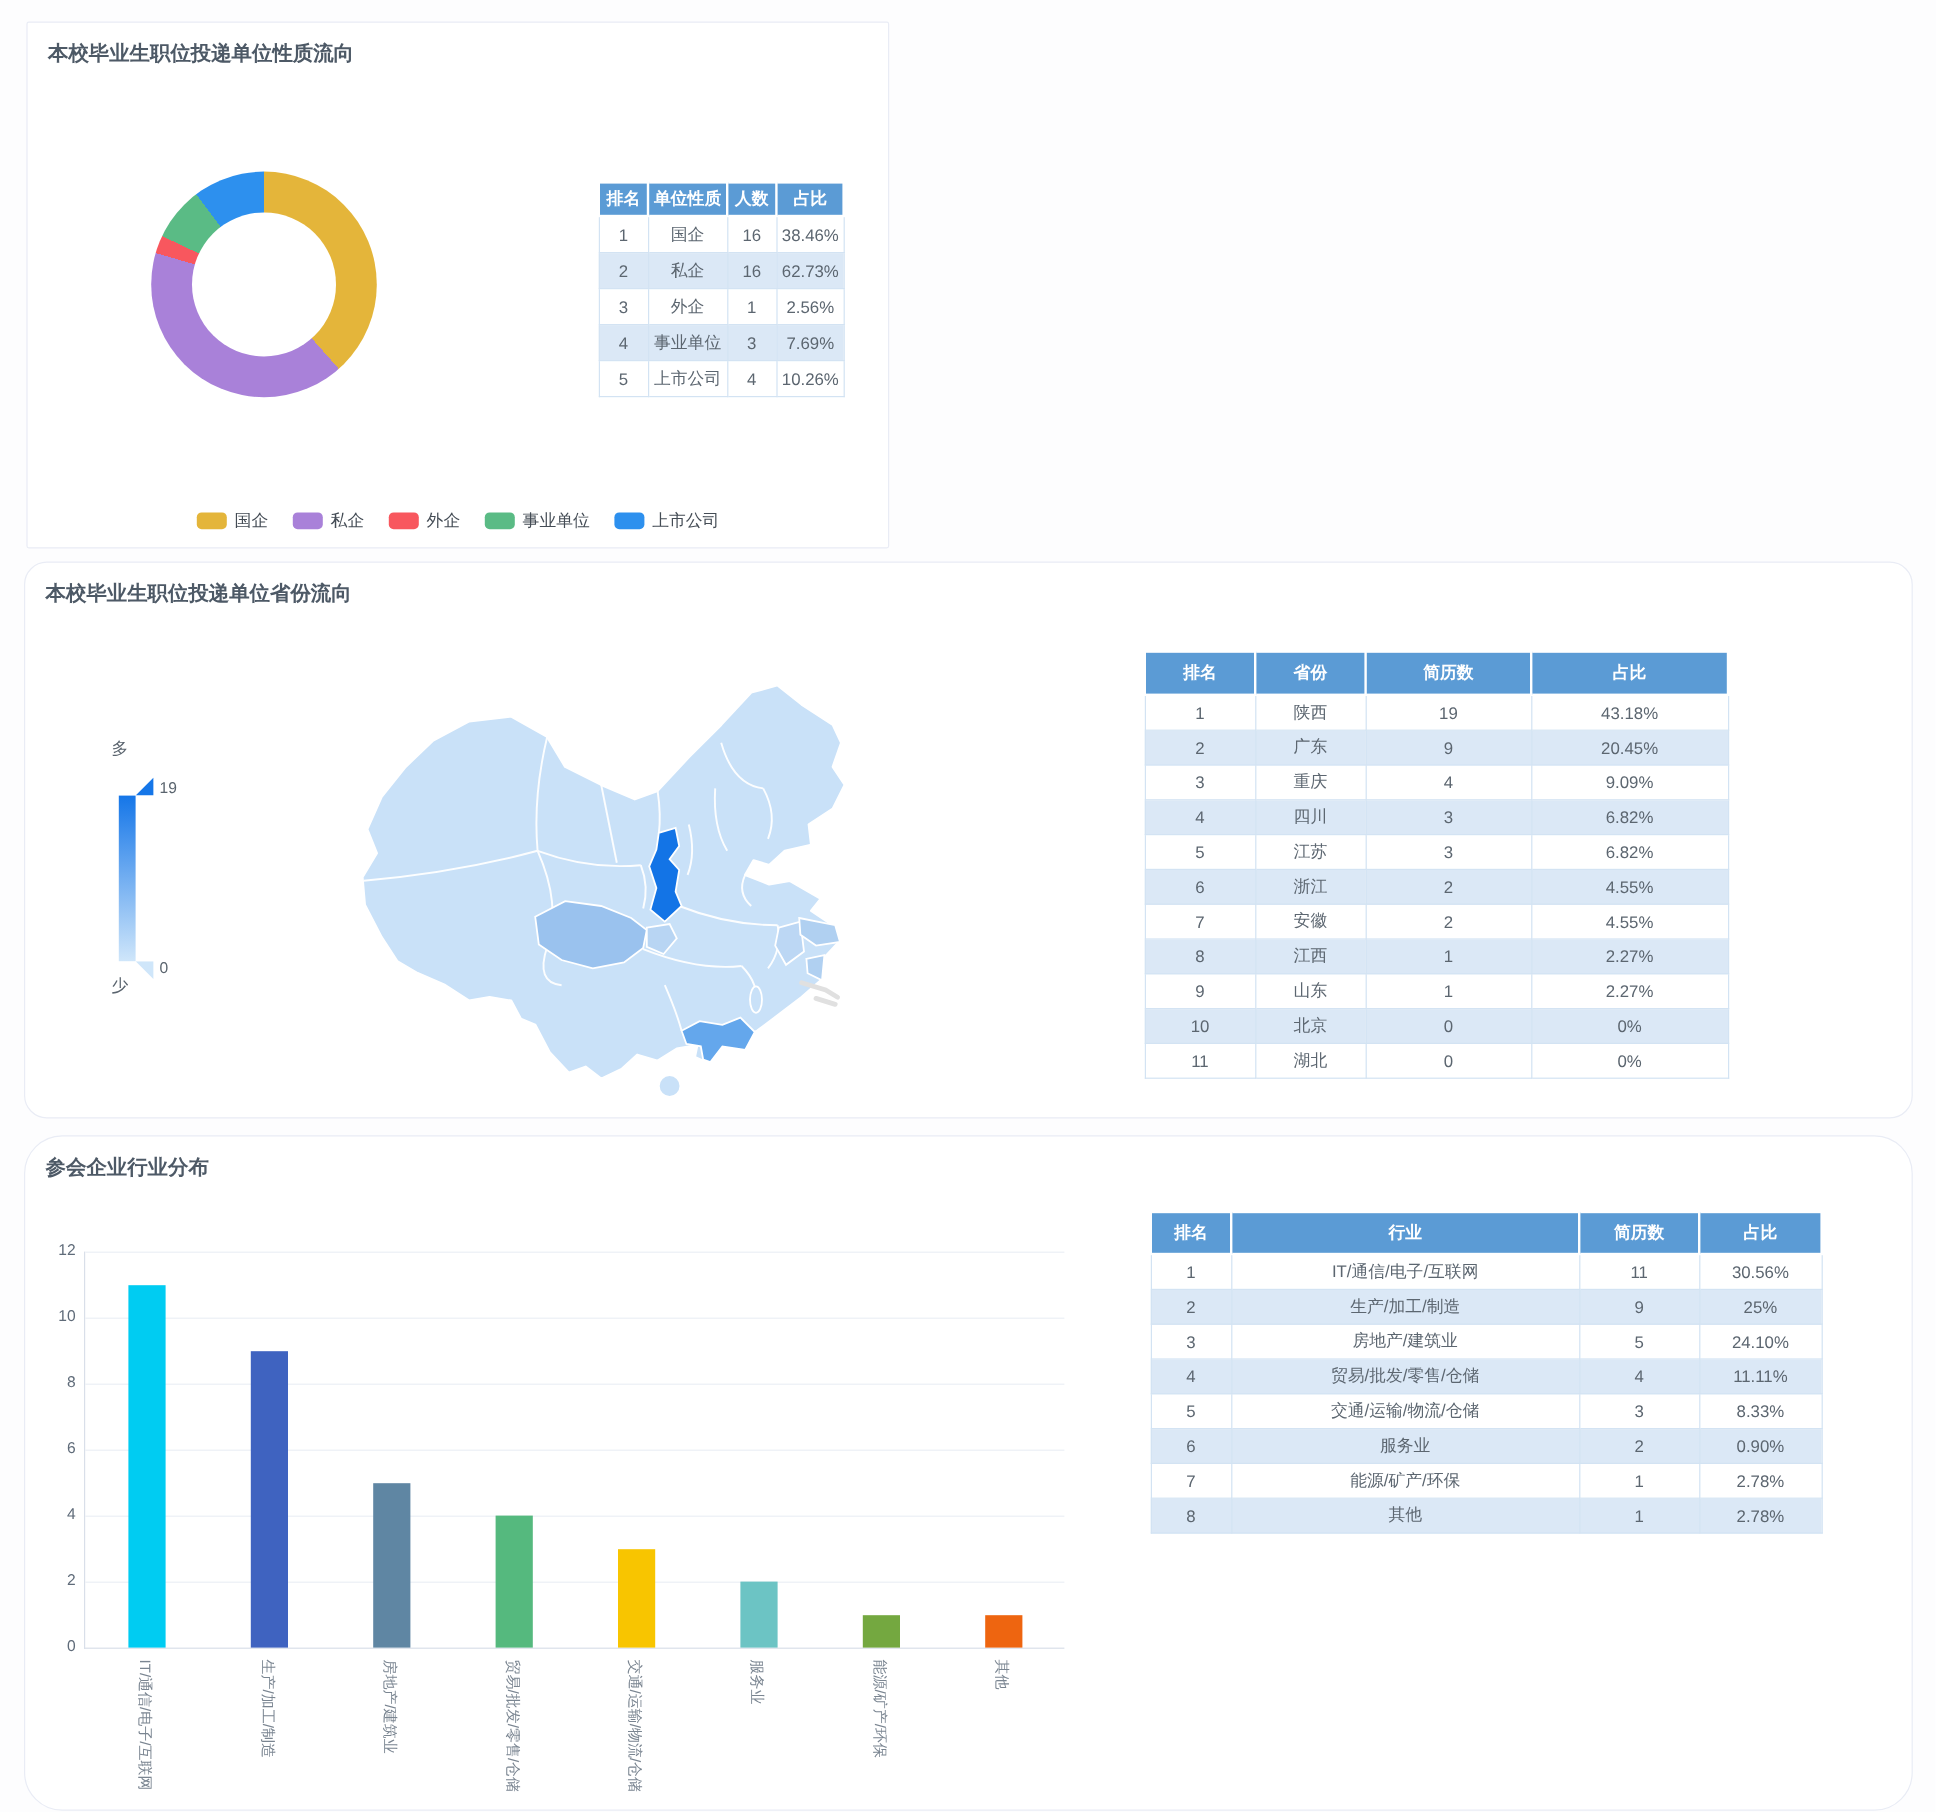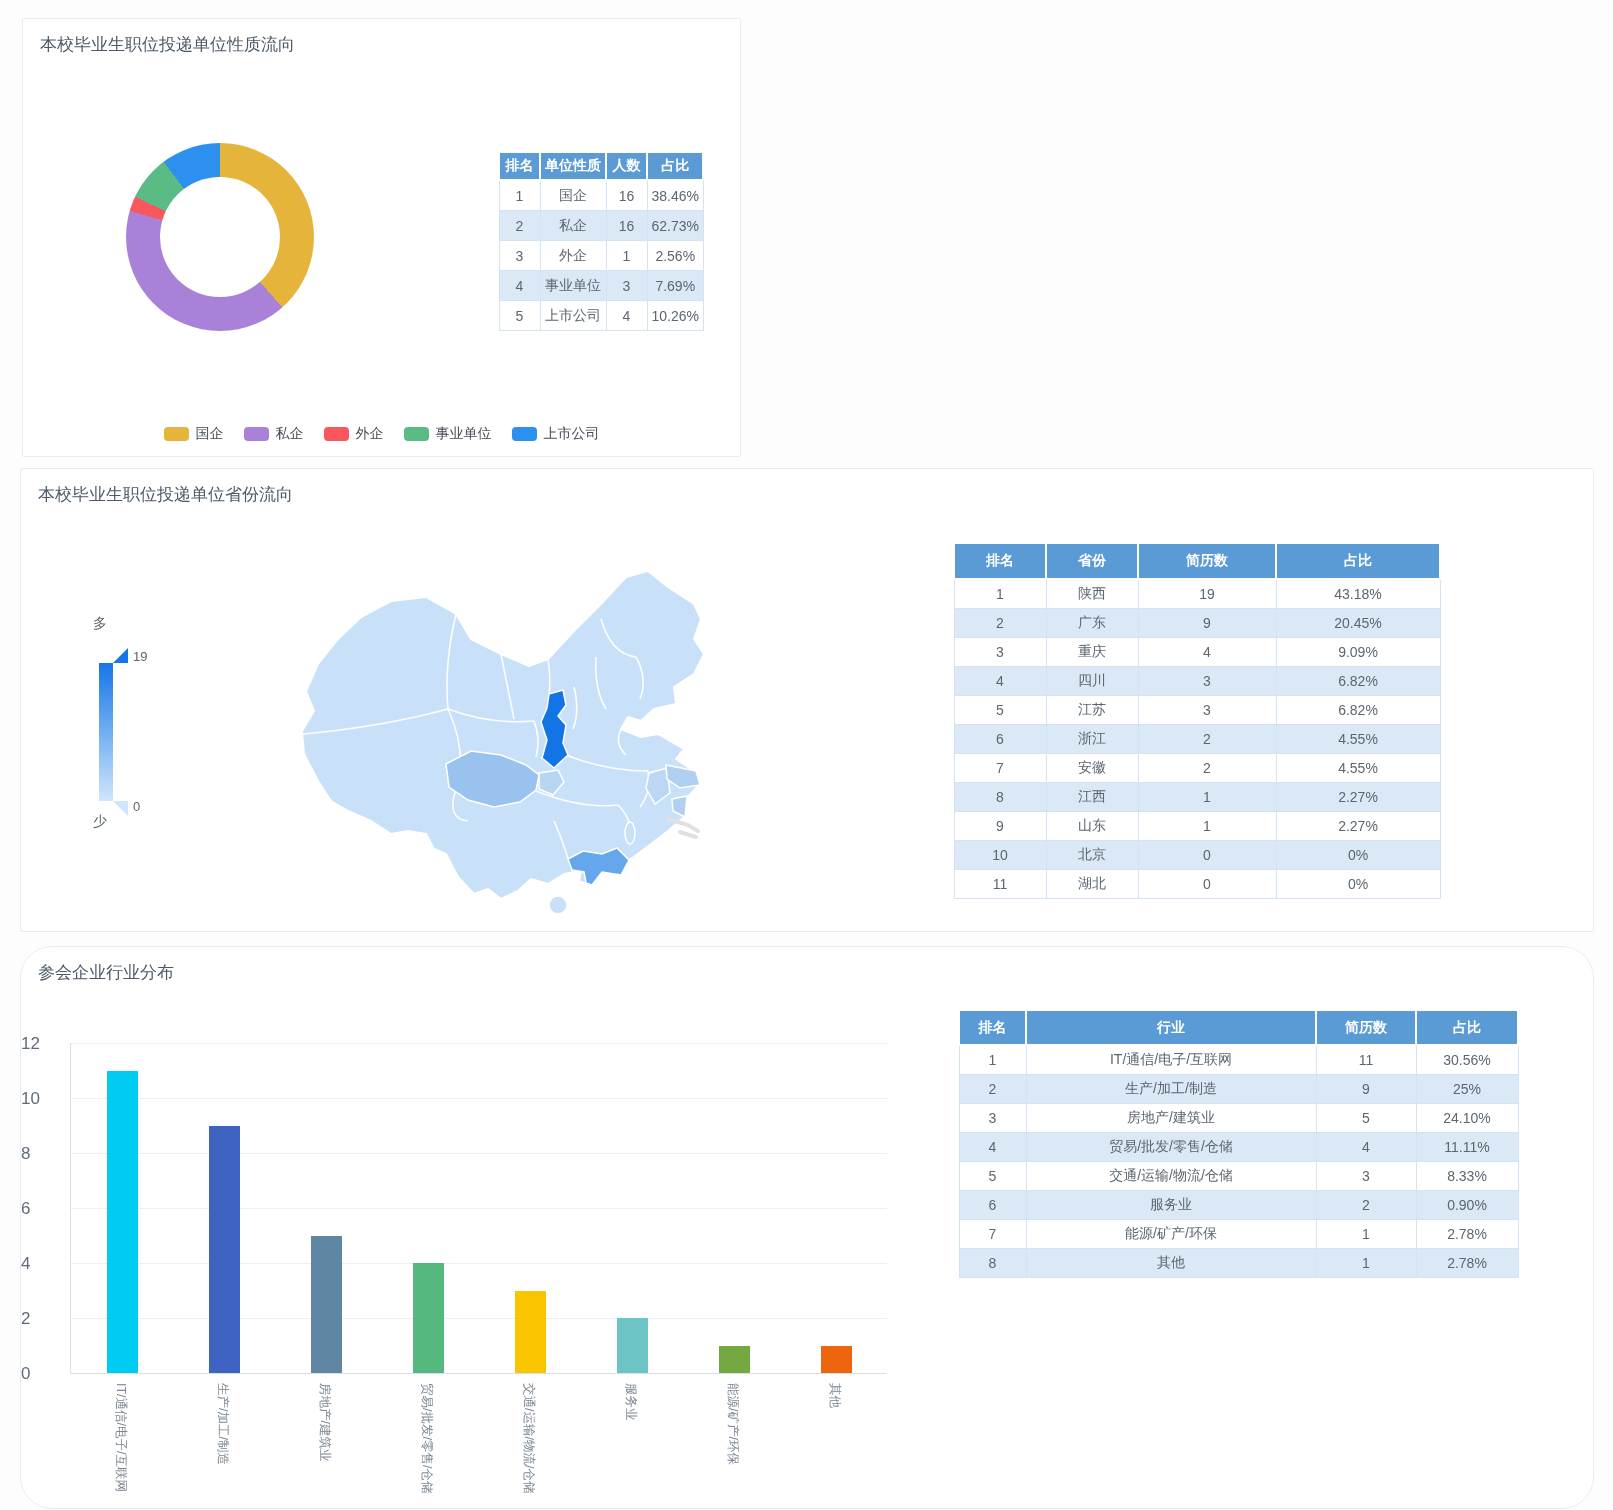--- a/index.html
+++ b/index.html
@@ -1,21 +1,21 @@
 <!DOCTYPE html>
 <html><head>
 <meta charset="utf-8">
 <style>
   html,body{margin:0;padding:0;background:#ffffff;font-family:"Liberation Sans",sans-serif;}
   .page{position:relative;width:1613px;height:1510px;background:#fdfdfe;overflow:hidden;}
   .panel{position:absolute;background:#ffffff;border:1px solid #e9ecf5;border-radius:2px;}
   .p1{left:22px;top:18px;width:717px;height:437px;}
-  .p2{left:20px;top:468px;width:1572px;height:462px;}
+  .p2{left:20px;top:468px;width:1572px;height:462px;border-radius:19px;}
   .p3{left:20px;top:946px;width:1572px;height:561px;border-radius:32px;}
-  .panel h3{position:absolute;left:17px;top:14px;margin:0;font-size:17px;font-weight:400;color:#4d5966;}
+  .panel h3{position:absolute;left:17px;top:14px;margin:0;font-size:17px;font-weight:700;color:#4d5966;}
 
   
   .donut{position:absolute;left:103px;top:124px;width:188px;height:188px;border-radius:50%;}
   .donut-hole{position:absolute;left:34px;top:34px;width:120px;height:120px;border-radius:50%;background:#fff;}
 
   
   .blue-table{position:absolute;border-collapse:collapse;table-layout:fixed;background:#fff;border:1px solid #15803d;}
   .blue-table th{background:#5b9bd5;color:#fff;font-weight:700;font-size:14px;border:2px solid #ffffff;padding:0 4px;}
   .blue-table td{border:1px solid #d3e3f3;color:#5c6670;font-size:14px;text-align:center;padding:0 4px;background:#fff;}
   .blue-table tr.stripe td{background:#dbe8f6;}
@@ -40,21 +40,21 @@
   .vm-max{position:absolute;left:112px;top:180px;font-size:13px;color:#5a646e;}
   .vm-min{position:absolute;left:112px;top:330px;font-size:13px;color:#5a646e;}
 
   .china-map{position:absolute;left:275px;top:90px;width:420px;height:365px;}
 
   
   #bar-area{position:absolute;left:0;top:0;width:900px;height:561px;}
   #bar-plot{position:absolute;left:49px;top:96px;width:816px;height:330px;border-left:1px solid #d9dfe9;border-bottom:1px solid #d9dfe9;}
   .gridline{position:absolute;left:0;width:100%;height:1px;background:#eceff5;}
   .bar{position:absolute;bottom:0;width:31px;}
-  .ytick{position:absolute;left:0;width:42px;font-size:17px;color:#5f6b79;}
+  .ytick{position:absolute;left:0;width:42px;text-align:right;font-size:13px;color:#5f6b79;}
   .xlabel{position:absolute;font-size:12.5px;line-height:14px;color:#7a8591;white-space:nowrap;transform:rotate(90deg);transform-origin:0 0;}
 </style>
 </head>
 <body>
 
 <div class="page">
 
   <section class="panel p1">
     <h3>本校毕业生职位投递单位性质流向</h3>
     <div class="donut" id="donut" style="background: conic-gradient(rgb(228, 181, 58) 0deg, rgb(228, 181, 58) 138.46deg, rgb(169, 129, 217) 138.46deg, rgb(169, 129, 217) 286.15deg, rgb(248, 87, 94) 286.15deg, rgb(248, 87, 94) 295.38deg, rgb(90, 187, 133) 295.38deg, rgb(90, 187, 133) 323.08deg, rgb(45, 144, 238) 323.08deg, rgb(45, 144, 238) 360deg);">

